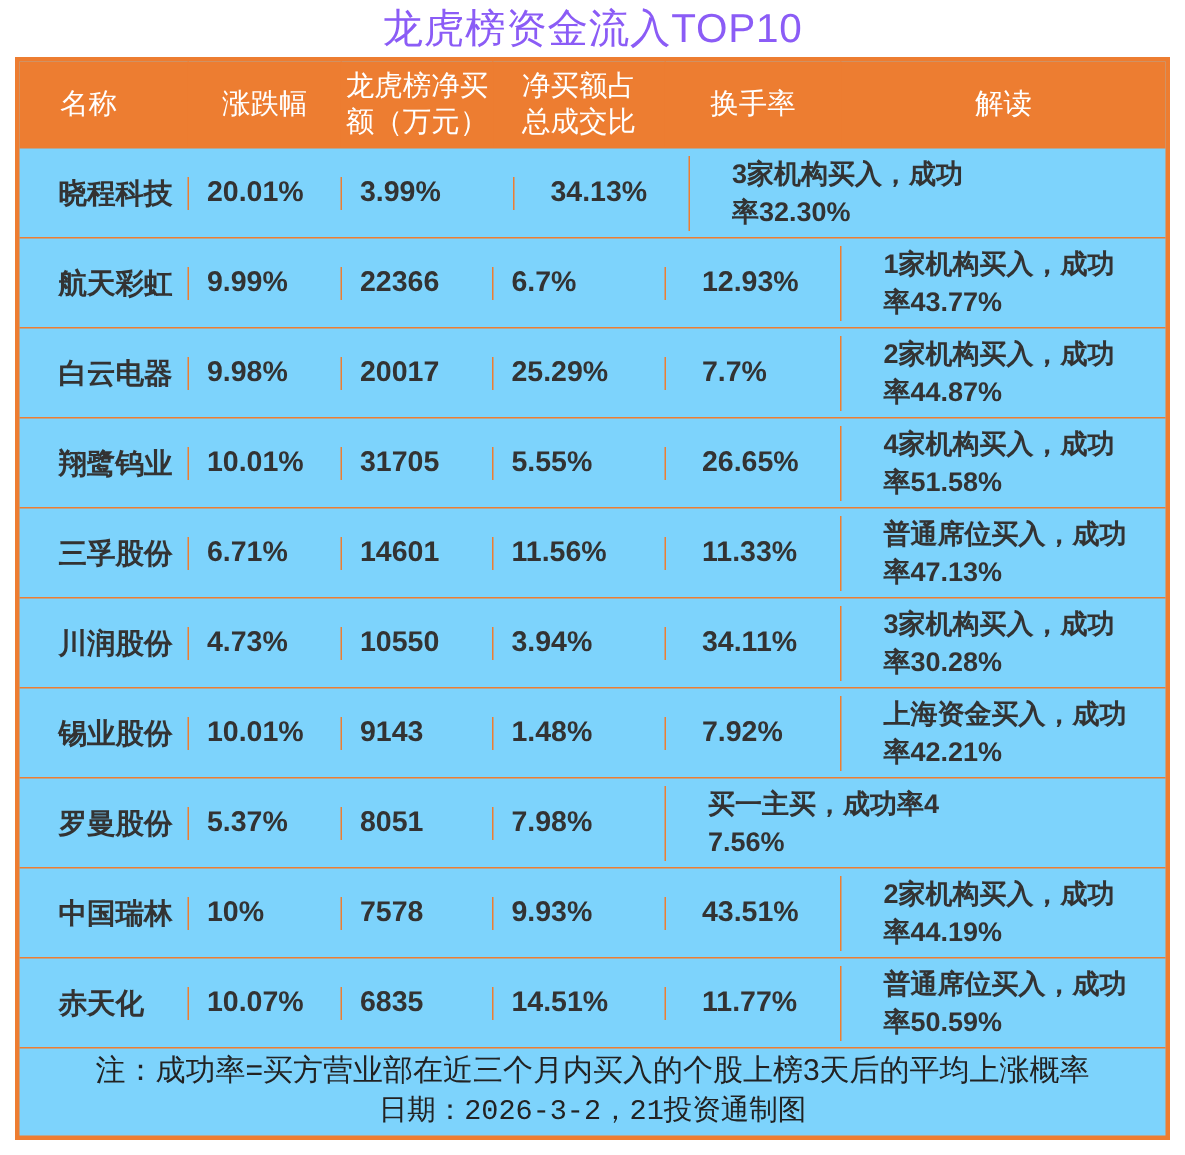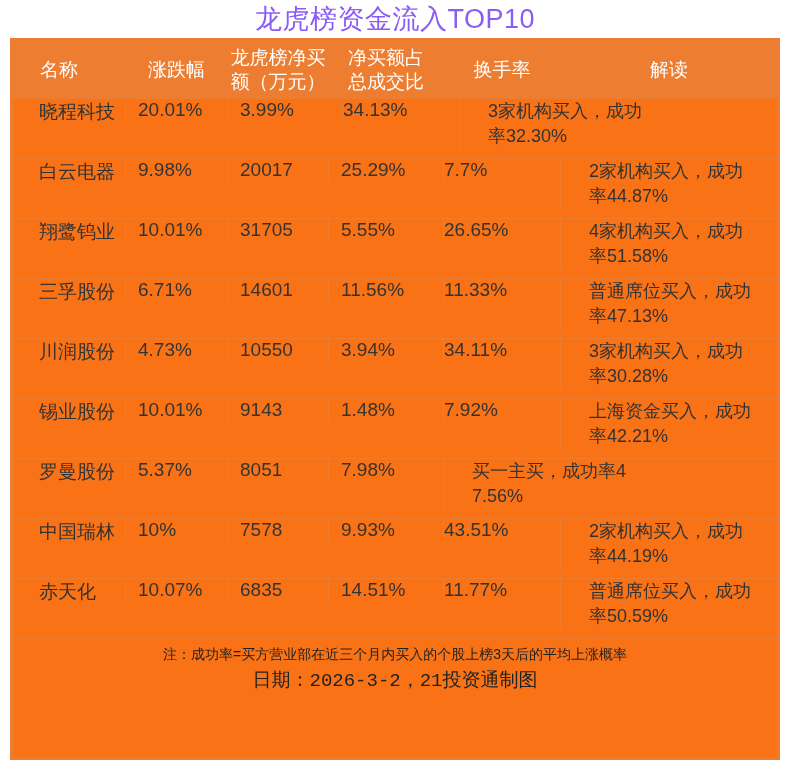--- a/index.html
+++ b/index.html
@@ -11,57 +11,57 @@
   body{font-family:"Liberation Sans", sans-serif;color:var(--text);position:relative;}
 
   .title{
     position:absolute;left:0;top:0;width:790px;height:38px;
     display:flex;align-items:center;justify-content:center;
     font-size:27px;font-weight:400;color:#8b5cf6;letter-spacing:0.5px;
   }
 
   .table{
     position:absolute;left:10px;top:38px;width:770px;height:722px;
-    border:3px solid var(--accent);background:#f97316;
+    border:3px solid var(--accent);background:#7dd3fc;
   }
 
   .thead{
     height:57px;background:var(--accent);display:flex;align-items:stretch;
   }
   .th{
     display:flex;align-items:center;justify-content:center;
     color:#ffffff;font-size:19px;line-height:1.25;text-align:center;
     white-space:pre-line;
   }
   .th.c1{justify-content:flex-start;padding-left:27px;text-align:left;}
 
   .tr{
-    height:60px;display:flex;align-items:flex-start;border-top:1px solid var(--accent);
+    height:60px;display:flex;align-items:center;border-top:1px solid var(--accent);font-weight:bold;
   }
   .td{
     display:flex;align-items:center;font-size:19px;color:var(--text);
   }
   .c1{width:112px;}
   .c2{width:102px;border-left:1px solid var(--accent);}
   .c3{width:101px;border-left:1px solid var(--accent);}
   .c4{width:115px;border-left:1px solid var(--accent);}
   .c5{width:117px;border-left:1px solid var(--accent);}
   .c6{width:217px;border-left:1px solid var(--accent);}
   .td.c1{padding-left:26px;}
   .td.c2{padding-left:12px;}
   .td.c3{padding-left:12px;}
   .td.c4{padding-left:12px;}
-  .td.c5{}
+  .td.c5{padding-left:24px;}
   .td.c6{padding-left:28px;padding-right:6px;font-size:18px;line-height:25px;white-space:pre-line;}
 
   .tfoot{
     height:58px;border-top:1px solid var(--accent);
     display:flex;flex-direction:column;align-items:center;justify-content:center;
   }
-  .note{font-size:14px;color:#222222;line-height:26px;}
+  .note{font-size:20px;color:#222222;line-height:26px;}
   .date{font-size:19px;color:#222222;line-height:28px;font-family:Liberation Mono, monospace;}
 </style>
 </head>
 <body>
 
 <div class="title">龙虎榜资金流入TOP10</div>
 
 <div class="table">
   <div class="thead">
     <div class="th c1">名称</div>
@@ -77,20 +77,29 @@
   <div id="tbody">
   <div class="tr">
     <div class="td c1">晓程科技</div>
     <div class="td c2">20.01%</div>
     <div class="td c4">3.99%</div>
     <div class="td c5">34.13%</div>
     <div class="td c6">3家机构买入，成功
 率32.30%</div>
   </div>
 
+  <div class="tr">
+    <div class="td c1">航天彩虹</div>
+    <div class="td c2">9.99%</div>
+    <div class="td c3">22366</div>
+    <div class="td c4">6.7%</div>
+    <div class="td c5">12.93%</div>
+    <div class="td c6">1家机构买入，成功
+率43.77%</div>
+  </div>
 
   <div class="tr">
     <div class="td c1">白云电器</div>
     <div class="td c2">9.98%</div>
     <div class="td c3">20017</div>
     <div class="td c4">25.29%</div>
     <div class="td c5">7.7%</div>
     <div class="td c6">2家机构买入，成功
 率44.87%</div>
   </div>

